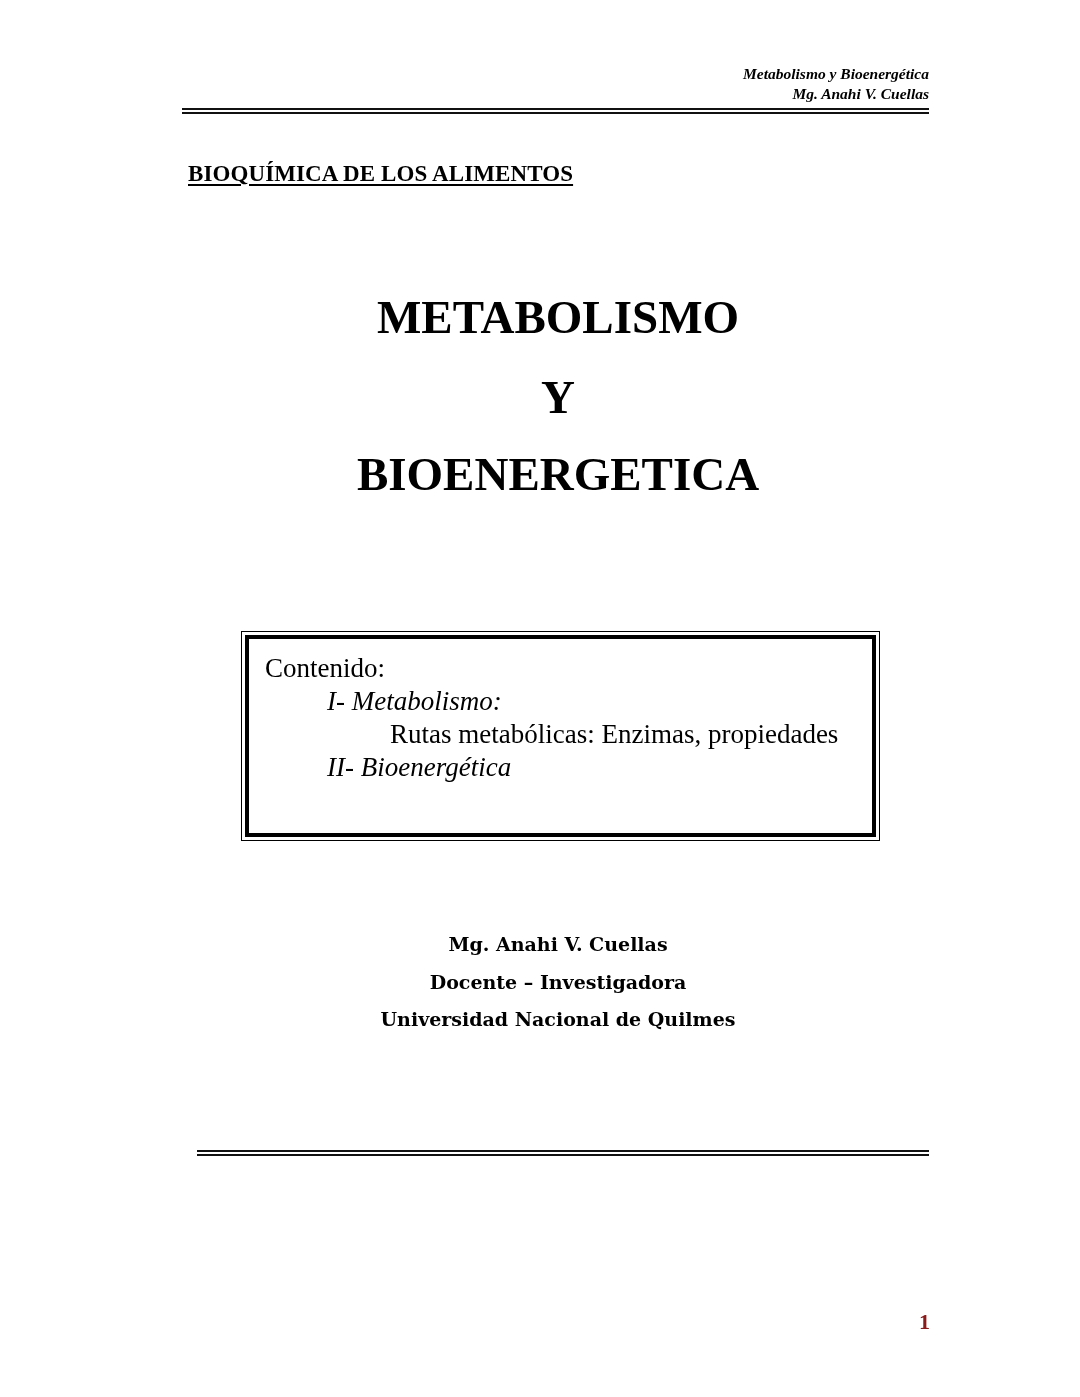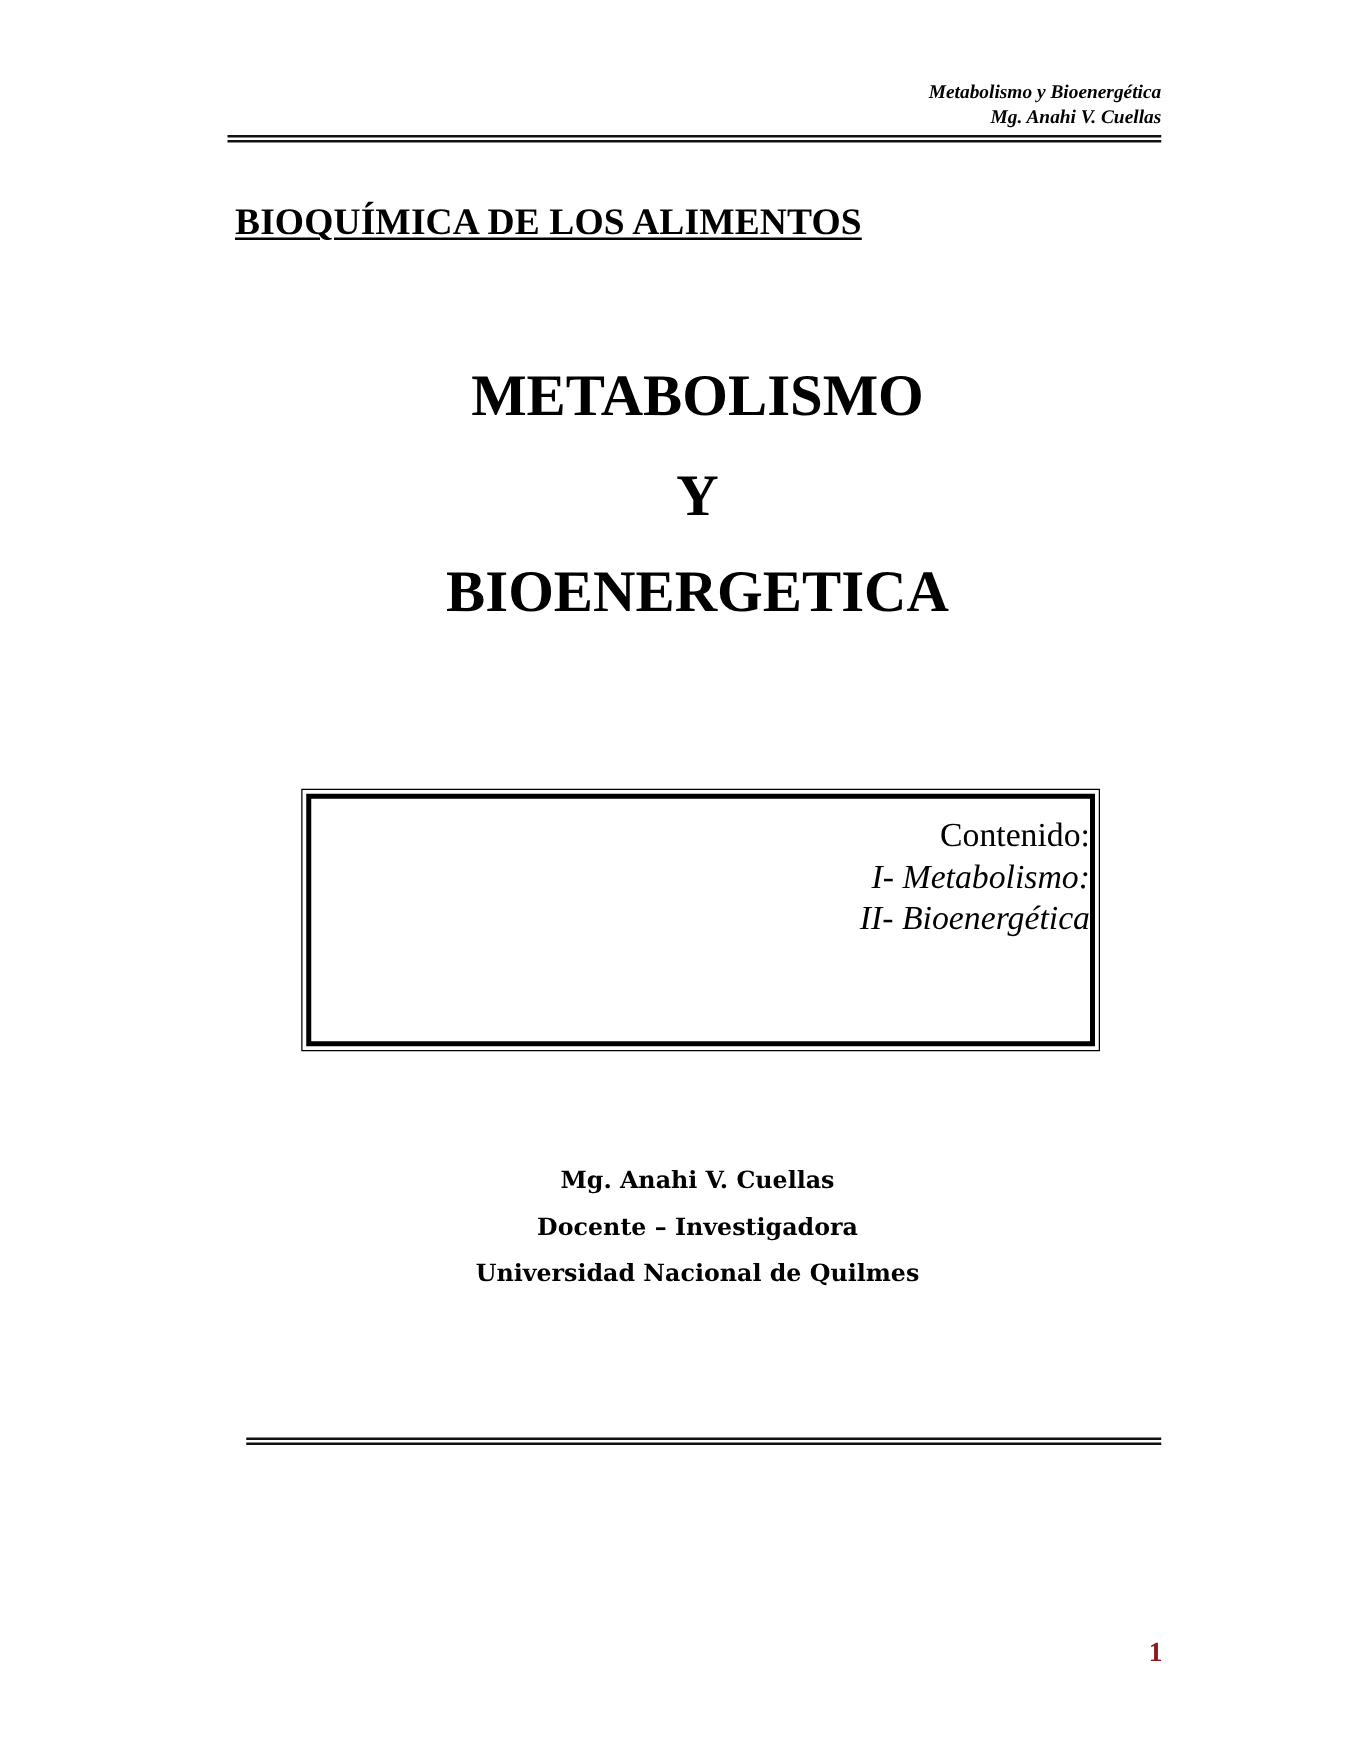--- a/index.html
+++ b/index.html
@@ -6,29 +6,29 @@
     body { width: 1080px; height: 1397px; position: relative; overflow: hidden; color: #000; font-family: "Liberation Serif", serif; }
 
     .running-header { position: absolute; right: 151px; top: 64px; text-align: right; font-style: italic; font-weight: bold; font-size: 15.5px; line-height: 20px; }
     .rule { position: absolute; height: 6px; }
     .rule::before, .rule::after { content: ""; position: absolute; left: 0; right: 0; background: #111; }
     .rule::before { top: 0; height: 2px; }
     .rule::after { top: 4px; height: 2px; }
     .rule-top { left: 182px; width: 747px; top: 108px; }
     .rule-bottom { left: 197px; width: 732px; top: 1150px; }
 
-    .course-label { position: absolute; left: 188px; top: 161px; font-weight: bold; font-size: 30px; text-decoration: underline; text-decoration-thickness: 2px; text-underline-offset: 3px; letter-spacing: 0.1px; }
+    .course-label { position: absolute; left: 188px; top: 161px; font-weight: bold; font-size: 23px; text-decoration: underline; text-decoration-thickness: 2px; text-underline-offset: 3px; letter-spacing: 0.1px; }
 
     .title { position: absolute; left: 0; width: 1116px; text-align: center; font-weight: bold; font-size: 47px; line-height: 56px; }
     .title-1 { top: 289px; }
     .title-2 { top: 369px; }
     .title-3 { top: 446px; }
 
     .contents-box { position: absolute; left: 241px; top: 631px; width: 639px; height: 210px; border: 1px solid #000; padding: 3px; box-sizing: border-box; }
-    .contents-inner { width: 100%; height: 100%; border: 4px solid #000; box-sizing: border-box; padding: 13px 0 0 16px; font-size: 27px; line-height: 33px; text-align: right; }
+    .contents-inner { width: 100%; height: 100%; border: 4px solid #000; box-sizing: border-box; padding: 13px 0 0 16px; font-size: 27px; line-height: 33px; }
     .contents-line { white-space: nowrap; }
     .indent-1 { padding-left: 62px; font-style: italic; }
     .indent-2 { padding-left: 125px; }
 
     .author-block { position: absolute; left: 0; width: 1116px; top: 926px; text-align: center; font-family: "DejaVu Serif", serif; font-weight: bold; font-size: 19px; line-height: 37.5px; }
 
     .page-number { position: absolute; right: 150px; top: 1309px; color: #8b1a1a; font-weight: bold; font-size: 22px; }
   </style>
 </head>
 <body>
@@ -42,20 +42,21 @@
 <div class="course-label">BIOQUÍMICA DE LOS ALIMENTOS</div>
 
 <div class="title title-1">METABOLISMO</div>
 <div class="title title-2">Y</div>
 <div class="title title-3">BIOENERGETICA</div>
 
 <div class="contents-box">
   <div class="contents-inner">
     <div class="contents-line">Contenido:</div>
     <div class="contents-line indent-1">I- Metabolismo:</div>
+    <div class="contents-line indent-2">Rutas metabólicas: Enzimas, propiedades</div>
     <div class="contents-line indent-1">II- Bioenergética</div>
   </div>
 </div>
 
 <div class="author-block">
   <div>Mg. Anahi V. Cuellas</div>
   <div>Docente – Investigadora</div>
   <div>Universidad Nacional de Quilmes</div>
 </div>
 

